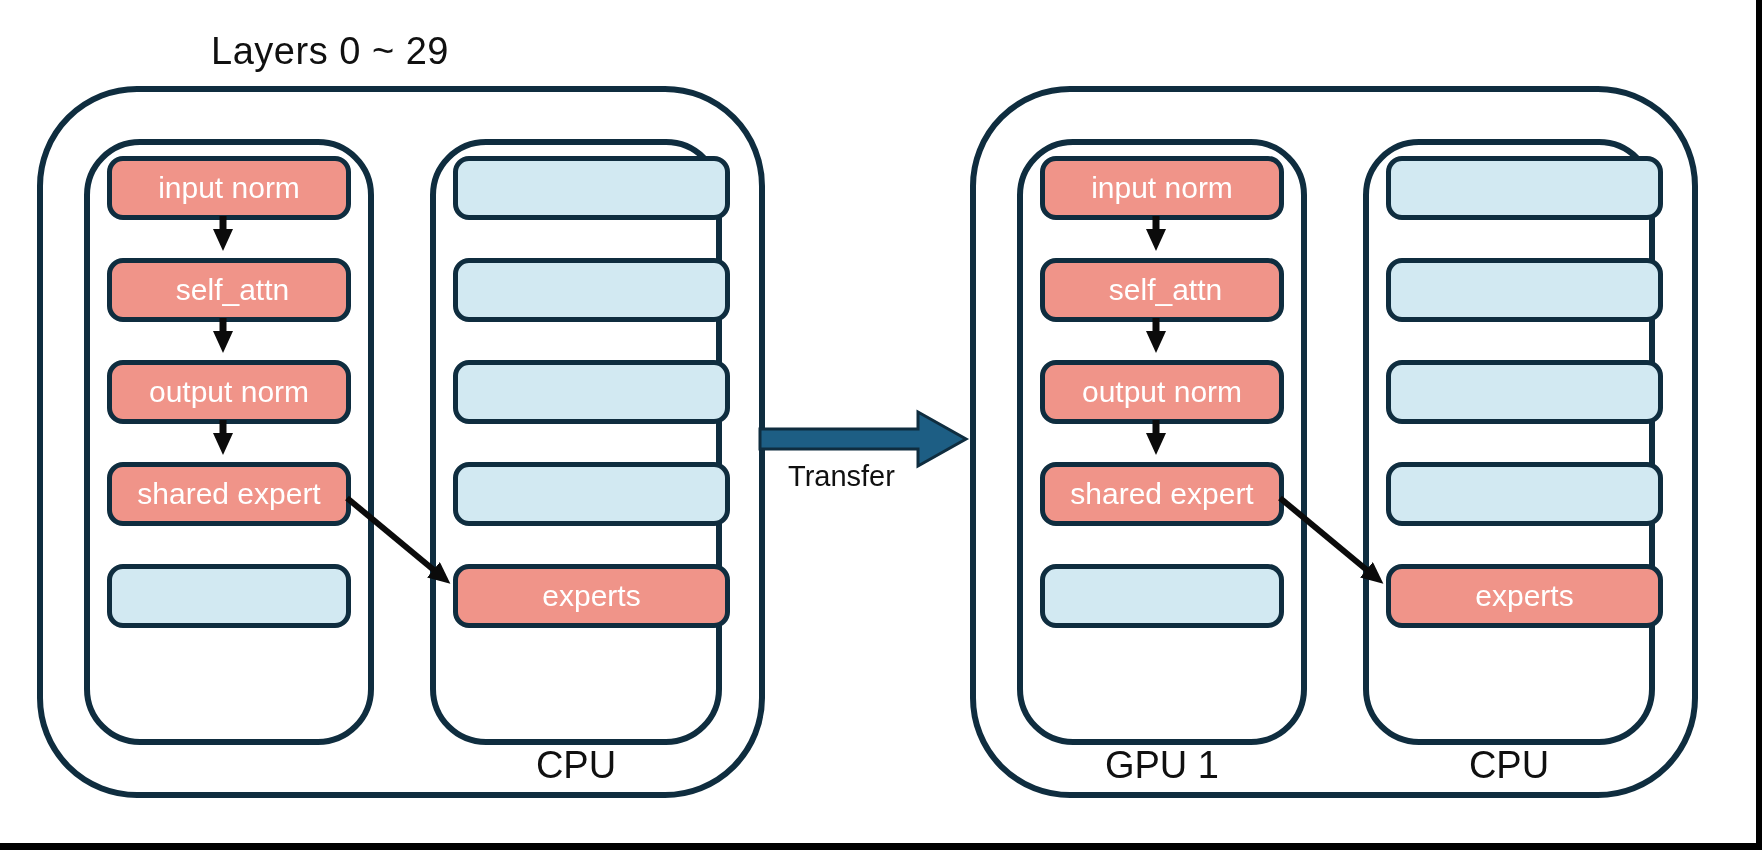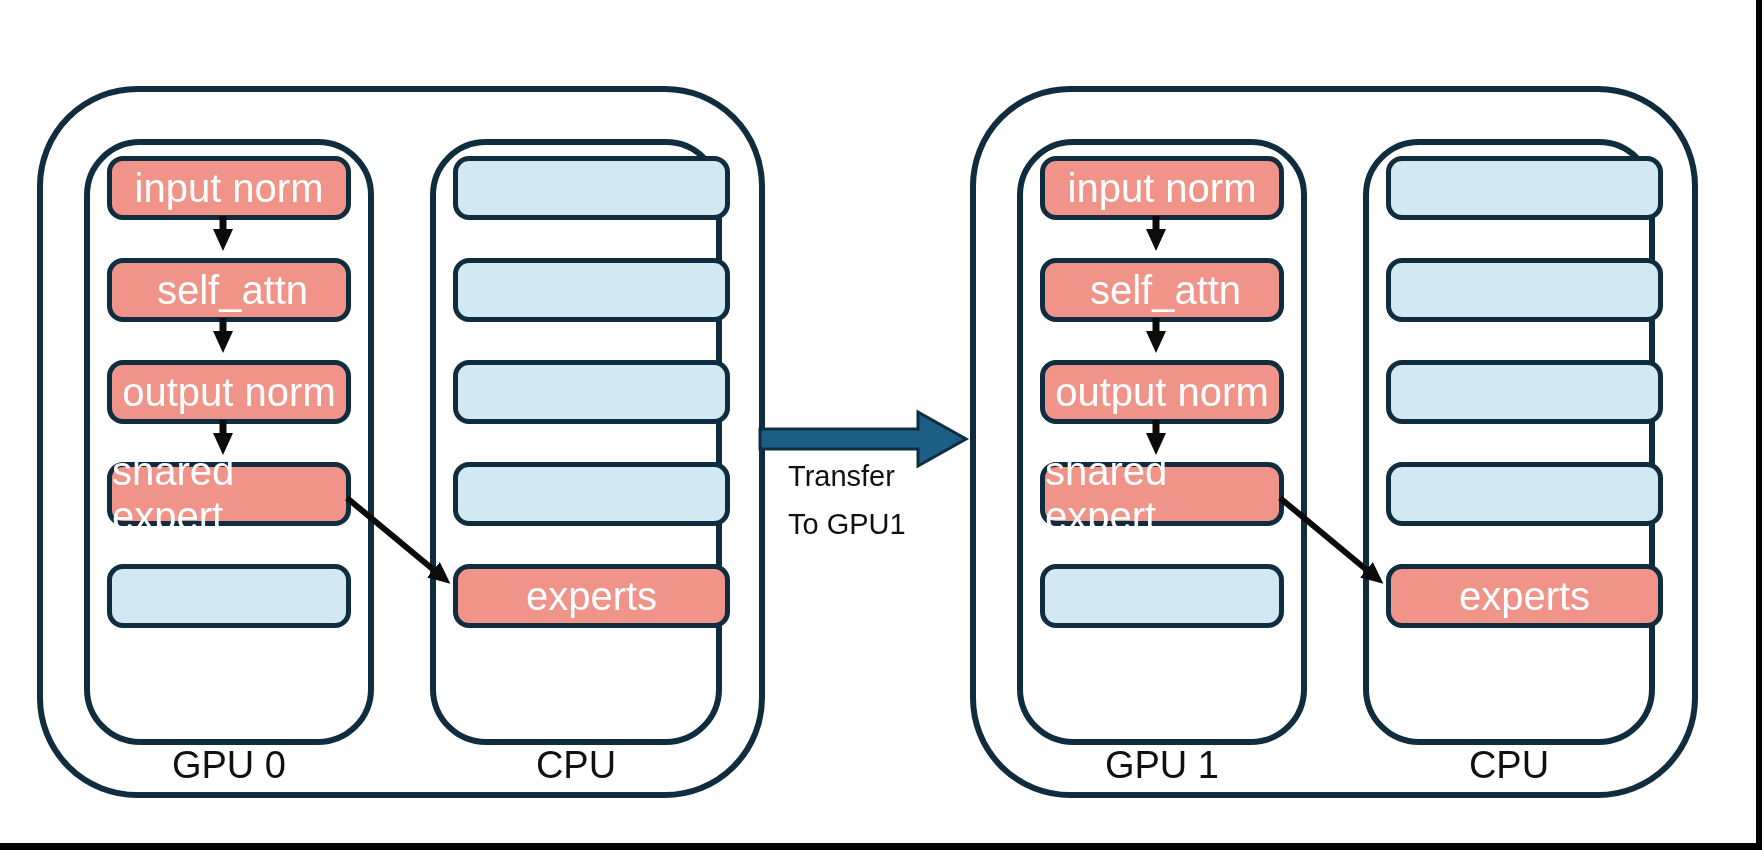--- a/index.html
+++ b/index.html
@@ -23,21 +23,21 @@
   .group.g-left{left:37px;}
   .group.g-right{left:970px;}
 
   .col{position:absolute;top:47px;height:606px;border:6px solid var(--ink);
        border-radius:56px;background:#fff;}
   .col.gpu{left:41px;width:290px;}
   .col.cpu{left:387px;width:292px;}
 
   .box{position:absolute;height:64px;border:5px solid var(--ink);border-radius:16px;
        display:flex;align-items:center;justify-content:center;
-       color:#ffffff;font-size:40px;}
+       color:#ffffff;font-size:30px;}
   .box.gpu-b{left:64px;width:244px;}
   .box.cpu-b{left:410px;width:277px;}
   .box.salmon{background:var(--salmon);}
   .box.blue{background:var(--lblue);}
   .r1{top:64px;} .r2{top:166px;padding-left:7px;} .r3{top:268px;} .r4{top:370px;} .r5{top:472px;}
 
   .device-label{position:absolute;top:652px;height:50px;font-size:38px;
                 color:var(--text);text-align:center;}
   .device-label.gpu{left:41px;width:290px;}
   .device-label.cpu{left:387px;width:292px;}
@@ -48,38 +48,38 @@
                   font-size:29px;line-height:48px;color:var(--text);}
 
   .frame-right{position:absolute;left:1756px;top:0;width:6px;height:850px;background:#000;}
   .frame-bottom{position:absolute;left:0;top:843px;width:1762px;height:7px;background:#000;}
 </style>
 </head>
 <body>
 
 <div class="canvas">
 
+  <div class="title t-left">Layers 0 ~ 29</div>
 
   <div class="group g-left">
     <div class="col gpu"></div>
     <div class="col cpu"></div>
 
     <div class="box gpu-b salmon r1">input norm</div>
     <div class="box gpu-b salmon r2">self_attn</div>
     <div class="box gpu-b salmon r3">output norm</div>
     <div class="box gpu-b salmon r4">shared expert</div>
     <div class="box gpu-b blue r5"></div>
 
     <div class="box cpu-b blue r1"></div>
     <div class="box cpu-b blue r2"></div>
     <div class="box cpu-b blue r3"></div>
     <div class="box cpu-b blue r4"></div>
     <div class="box cpu-b salmon r5">experts</div>
 
-    <div class="device-label gpu">GPU 0</div>
     <div class="device-label cpu">CPU</div>
   </div>
 
   <div class="group g-right">
     <div class="col gpu"></div>
     <div class="col cpu"></div>
 
     <div class="box gpu-b salmon r1">input norm</div>
     <div class="box gpu-b salmon r2">self_attn</div>
     <div class="box gpu-b salmon r3">output norm</div>
@@ -91,21 +91,20 @@
     <div class="box cpu-b blue r3"></div>
     <div class="box cpu-b blue r4"></div>
     <div class="box cpu-b salmon r5">experts</div>
 
     <div class="device-label gpu">GPU 1</div>
     <div class="device-label cpu">CPU</div>
   </div>
 
   <div class="transfer-label">
     <div>Transfer</div>
-    <div>To GPU1</div>
   </div>
 
   <svg class="overlay" width="1762" height="850" viewBox="0 0 1762 850">
     <defs>
       <marker id="ah" markerUnits="userSpaceOnUse" markerWidth="22" markerHeight="20" refX="2" refY="10" orient="auto">
         <path d="M0,0 L22,10 L0,20 Z" fill="#0b0b0b"></path>
       </marker>
     </defs>
 
     <line x1="223" y1="216" x2="223" y2="231" stroke="#0b0b0b" stroke-width="7" marker-end="url(#ah)"></line>

